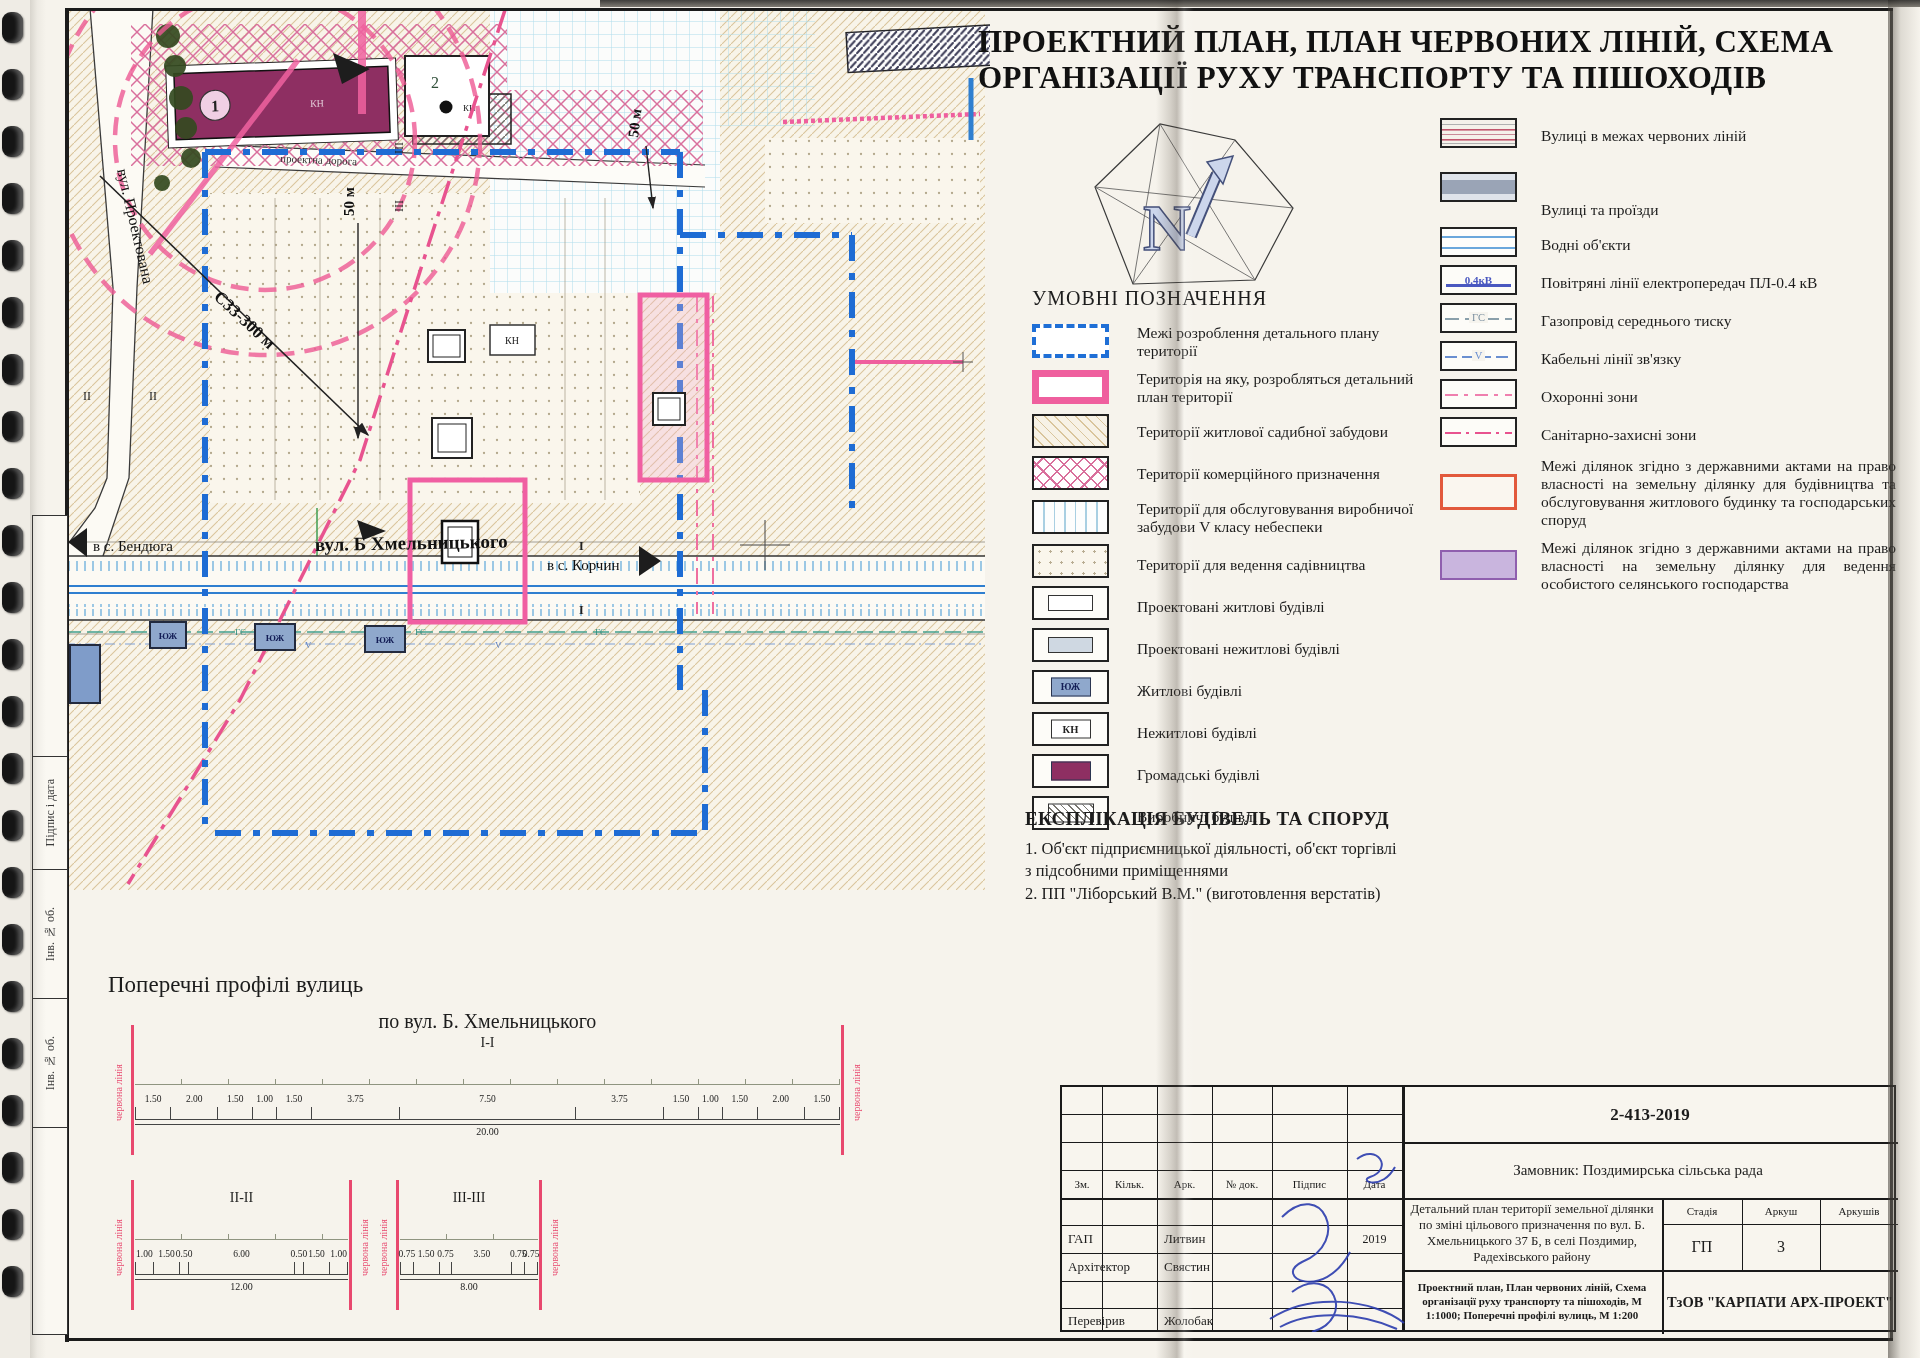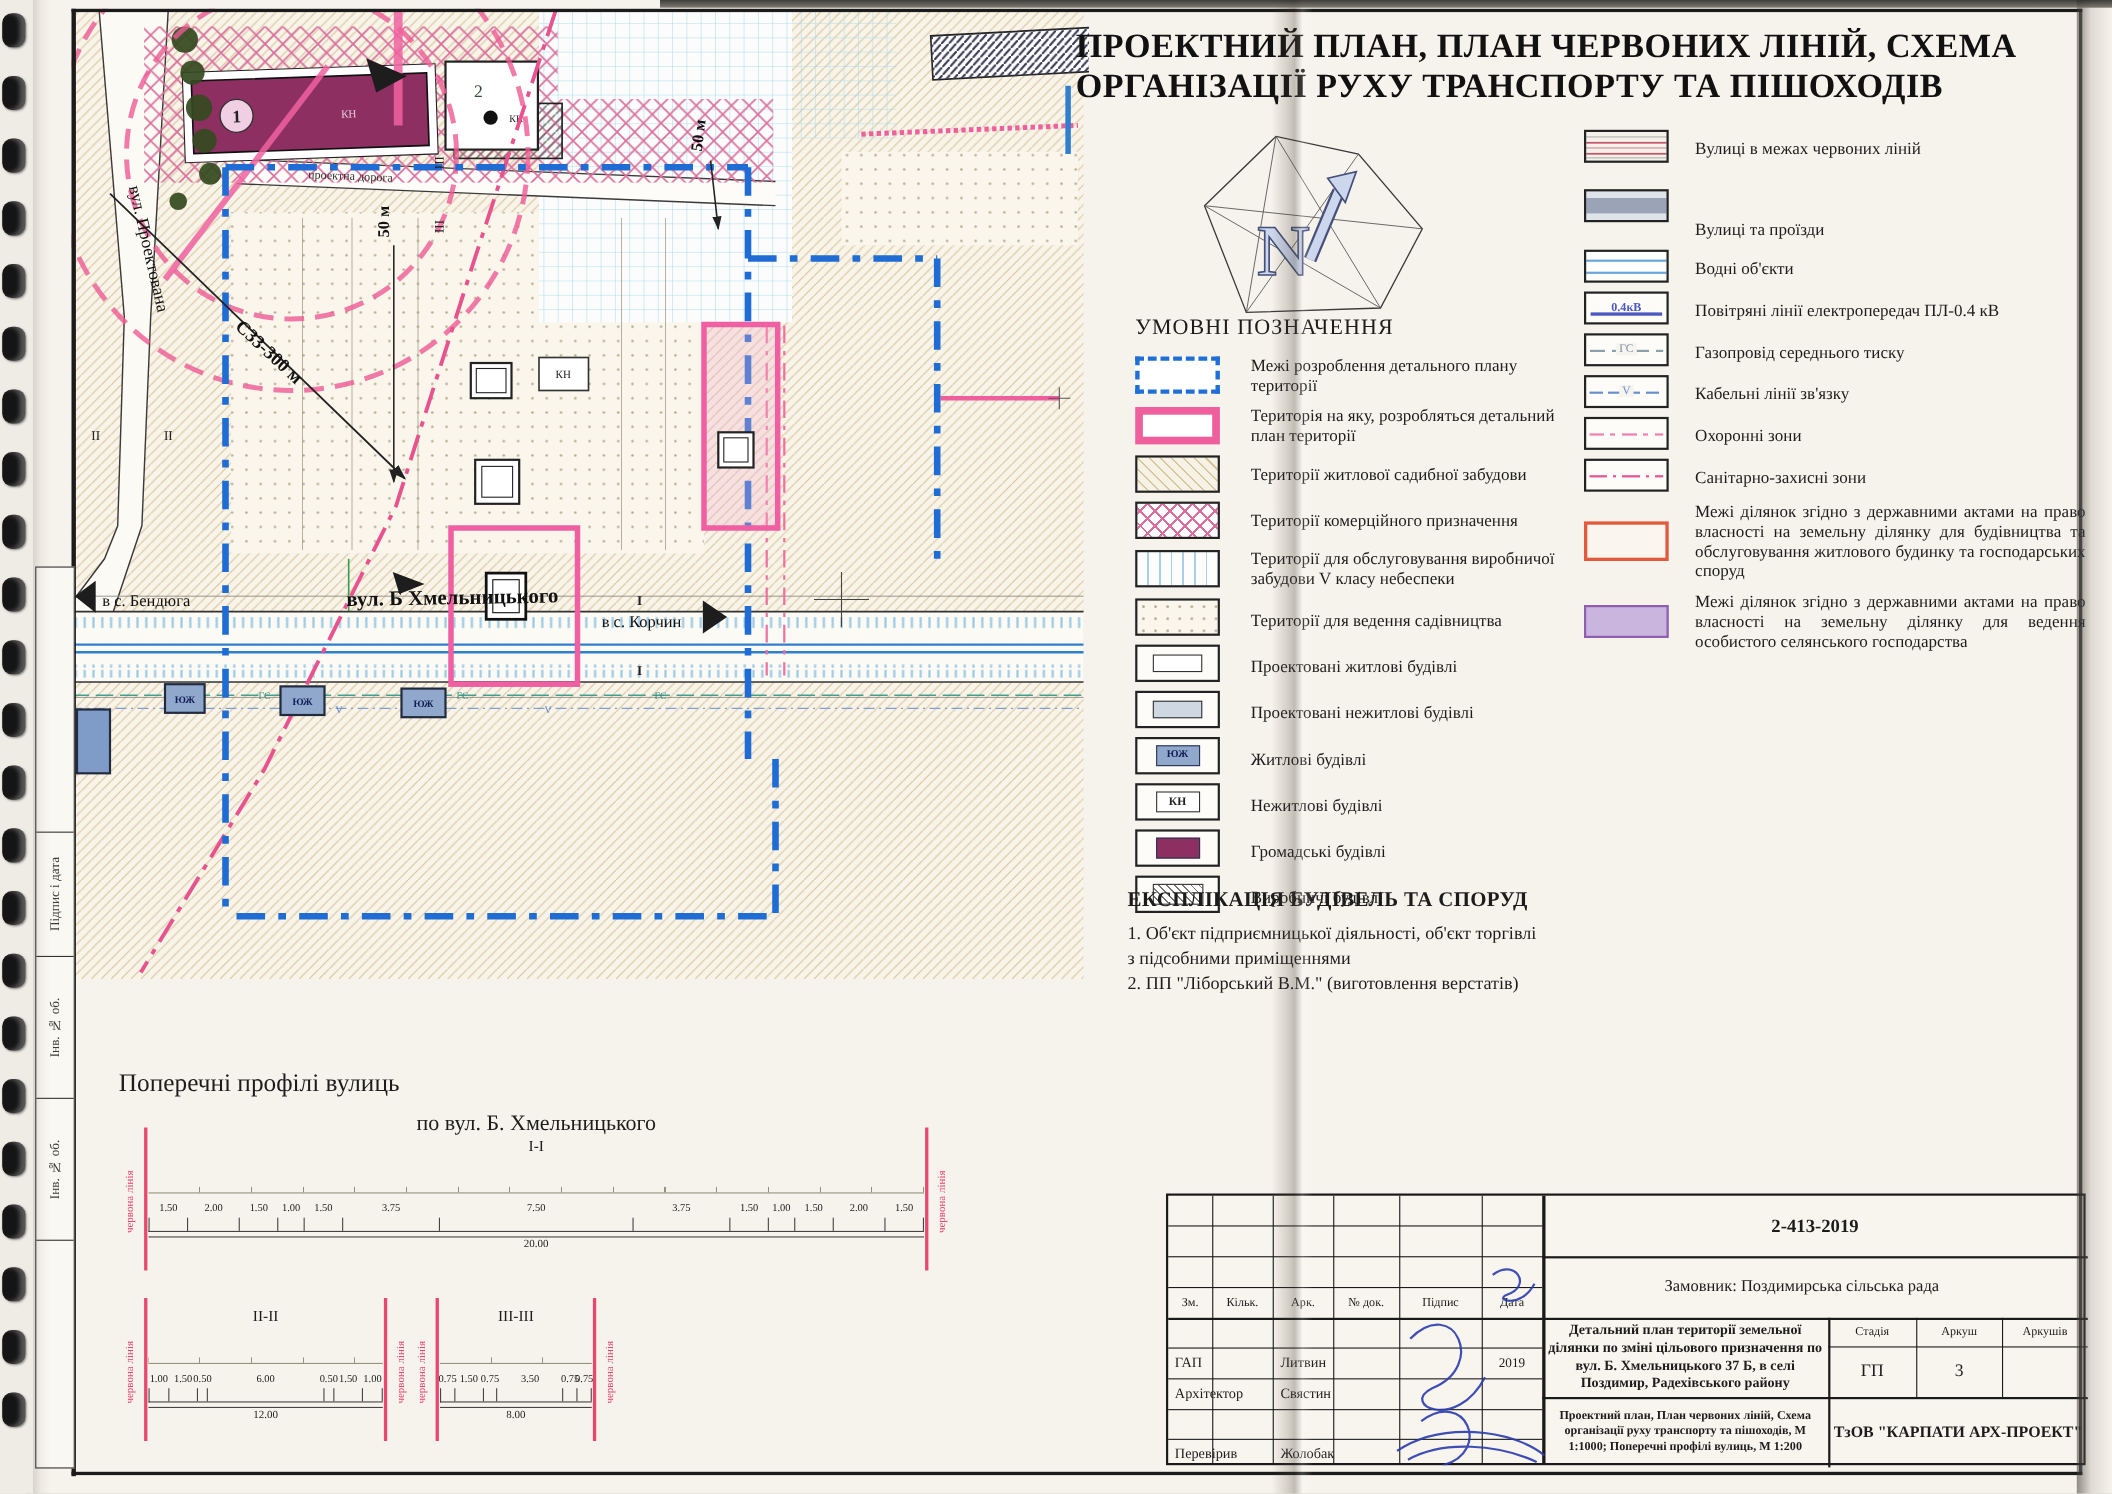--- a/index.html
+++ b/index.html
@@ -679,21 +679,21 @@
   <div class="tb-cell" style="left:2px;top:138px;width:92px;height:28px;font-size:13px;justify-content:flex-start;padding-left:4px;">ГАП</div>
   <div class="tb-cell" style="left:96px;top:138px;width:110px;height:28px;font-size:13px;justify-content:flex-start;padding-left:6px;">Литвин</div>
   <div class="tb-cell" style="left:285px;top:138px;width:55px;height:28px;font-size:12px;">2019</div>
   <div class="tb-cell" style="left:2px;top:166px;width:92px;height:28px;font-size:13px;justify-content:flex-start;padding-left:4px;">Архітектор</div>
   <div class="tb-cell" style="left:96px;top:166px;width:110px;height:28px;font-size:13px;justify-content:flex-start;padding-left:6px;">Свястин</div>
   <div class="tb-cell" style="left:2px;top:221px;width:92px;height:26px;font-size:13px;justify-content:flex-start;padding-left:4px;">Перевірив</div>
   <div class="tb-cell" style="left:96px;top:221px;width:110px;height:26px;font-size:13px;justify-content:flex-start;padding-left:6px;">Жолобак</div>
 
   <div class="tb-cell" style="left:340px;top:0;width:496px;height:55px;font-size:17px;font-weight:bold;">2-413-2019</div>
   <div class="tb-cell" style="left:328px;top:55px;width:496px;height:56px;font-size:15px;">Замовник: Поздимирська сільська рада</div>
-  <div class="tb-cell" style="left:344px;top:111px;width:252px;height:72px;font-size:12.8px;font-weight:bold;line-height:1.25;padding:2px 0;">Детальний план території земельної ділянки по зміні цільового призначення по вул. Б. Хмельницького 37 Б, в селі Поздимир, Радехівського району</div>
+  <div class="tb-cell" style="left:344px;top:111px;width:252px;height:72px;font-size:12.8px;font-weight:normal;line-height:1.25;padding:2px 0;">Детальний план території земельної ділянки по зміні цільового призначення по вул. Б. Хмельницького 37 Б, в селі Поздимир, Радехівського району</div>
   <div class="tb-cell" style="left:600px;top:111px;width:80px;height:26px;font-size:11px;">Стадія</div>
   <div class="tb-cell" style="left:680px;top:111px;width:78px;height:26px;font-size:11px;">Аркуш</div>
   <div class="tb-cell" style="left:758px;top:111px;width:78px;height:26px;font-size:11px;">Аркушів</div>
   <div class="tb-cell" style="left:600px;top:137px;width:80px;height:46px;font-size:16px;">ГП</div>
   <div class="tb-cell" style="left:680px;top:137px;width:78px;height:46px;font-size:16px;">3</div>
   <div class="tb-cell" style="left:758px;top:137px;width:78px;height:46px;font-size:16px;"></div>
   <div class="tb-cell" style="left:344px;top:183px;width:252px;height:64px;font-size:11px;font-weight:bold;line-height:1.25;padding:2px 4px;">Проектний план, План червоних ліній, Схема організації руху транспорту та пішоходів, М 1:1000; Поперечні профілі вулиць, М 1:200</div>
   <div class="tb-cell" style="left:600px;top:183px;width:236px;height:64px;font-size:14.5px;font-weight:bold;">ТзОВ "КАРПАТИ АРХ-ПРОЕКТ"</div>
 
   <svg class="abs" style="left:200px;top:60px;" width="150" height="185">

